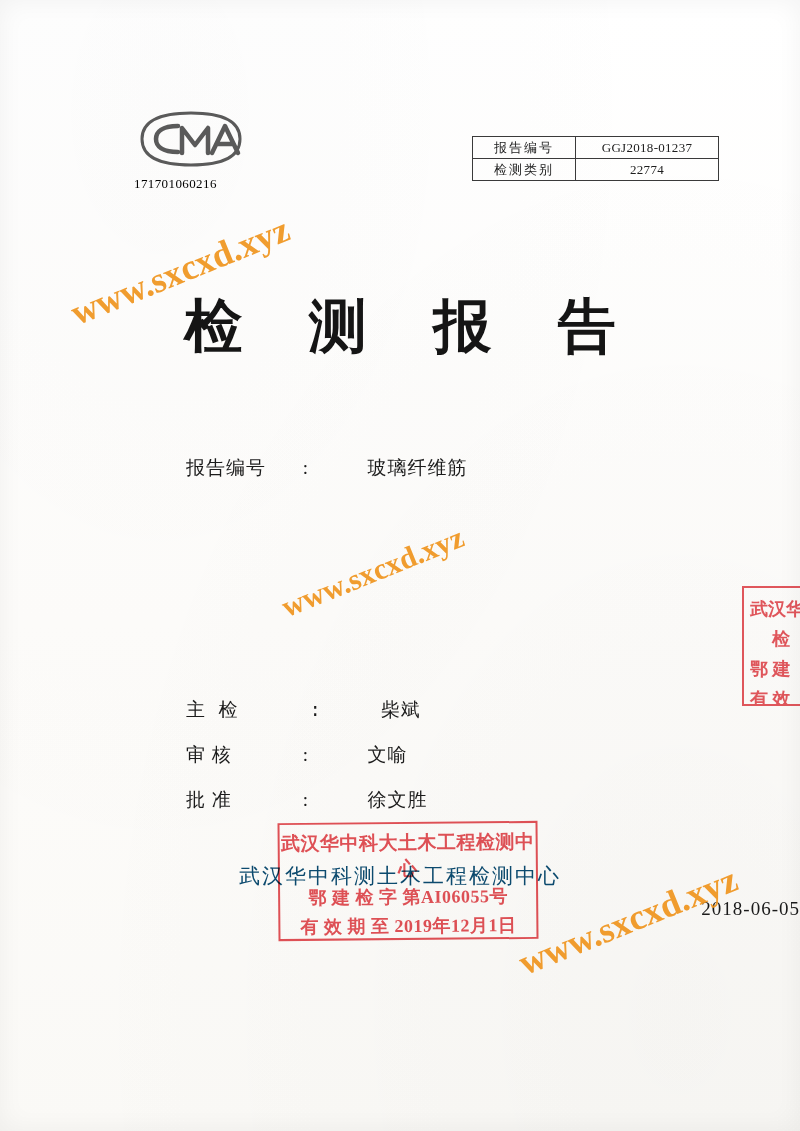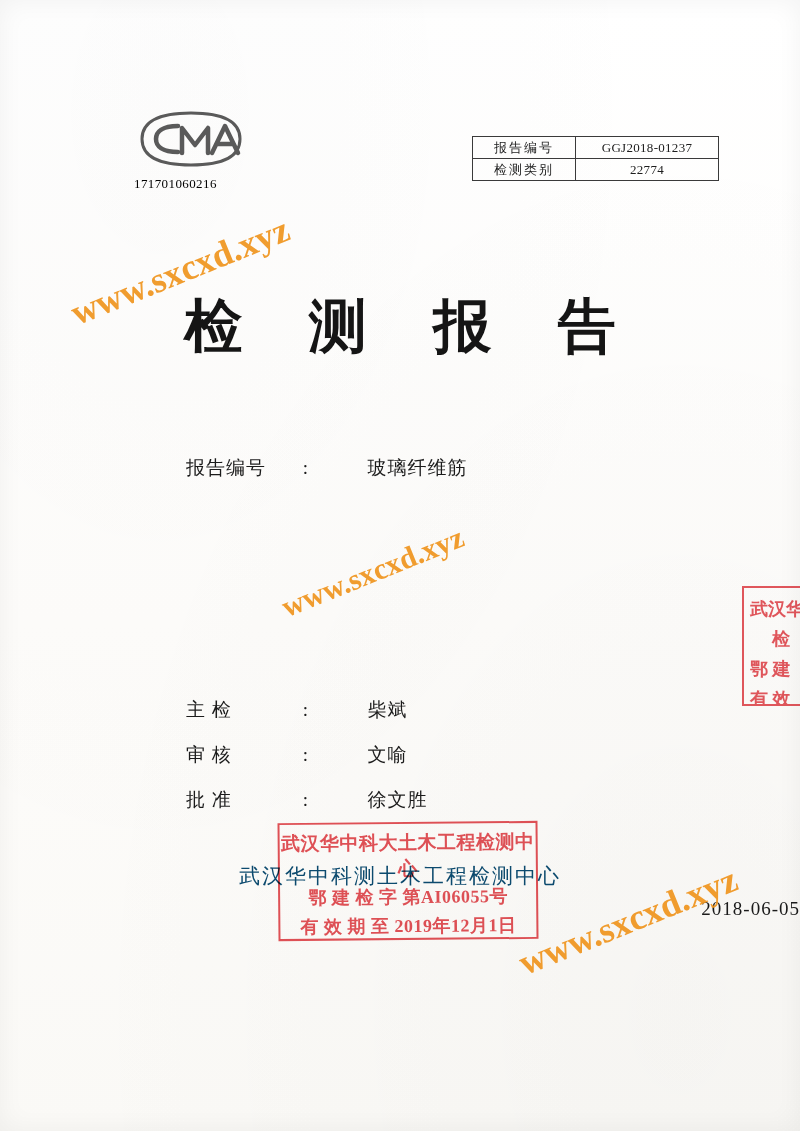--- a/index.html
+++ b/index.html
@@ -116,21 +116,21 @@
   }
   .field .f-value {
     display: inline-block;
     letter-spacing: 1px;
     margin-left: 44px;
   }
 
   #field-sample   { left: 186px; top: 455px; }
   #field-client   { left: 186px; top: 500px; }
   #field-type     { left: 186px; top: 652px; }
-  #field-tester   { left: 186px; top: 697px; }
+  #field-tester   { left: 186px; top: 697px; font-family: Liberation Mono, monospace; }
   #field-reviewer { left: 186px; top: 742px; }
   #field-approver { left: 186px; top: 787px; }
 
   
   .bottom-org {
     position: absolute;
     left: 0;
     top: 862px;
     width: 800px;
     text-align: center;

